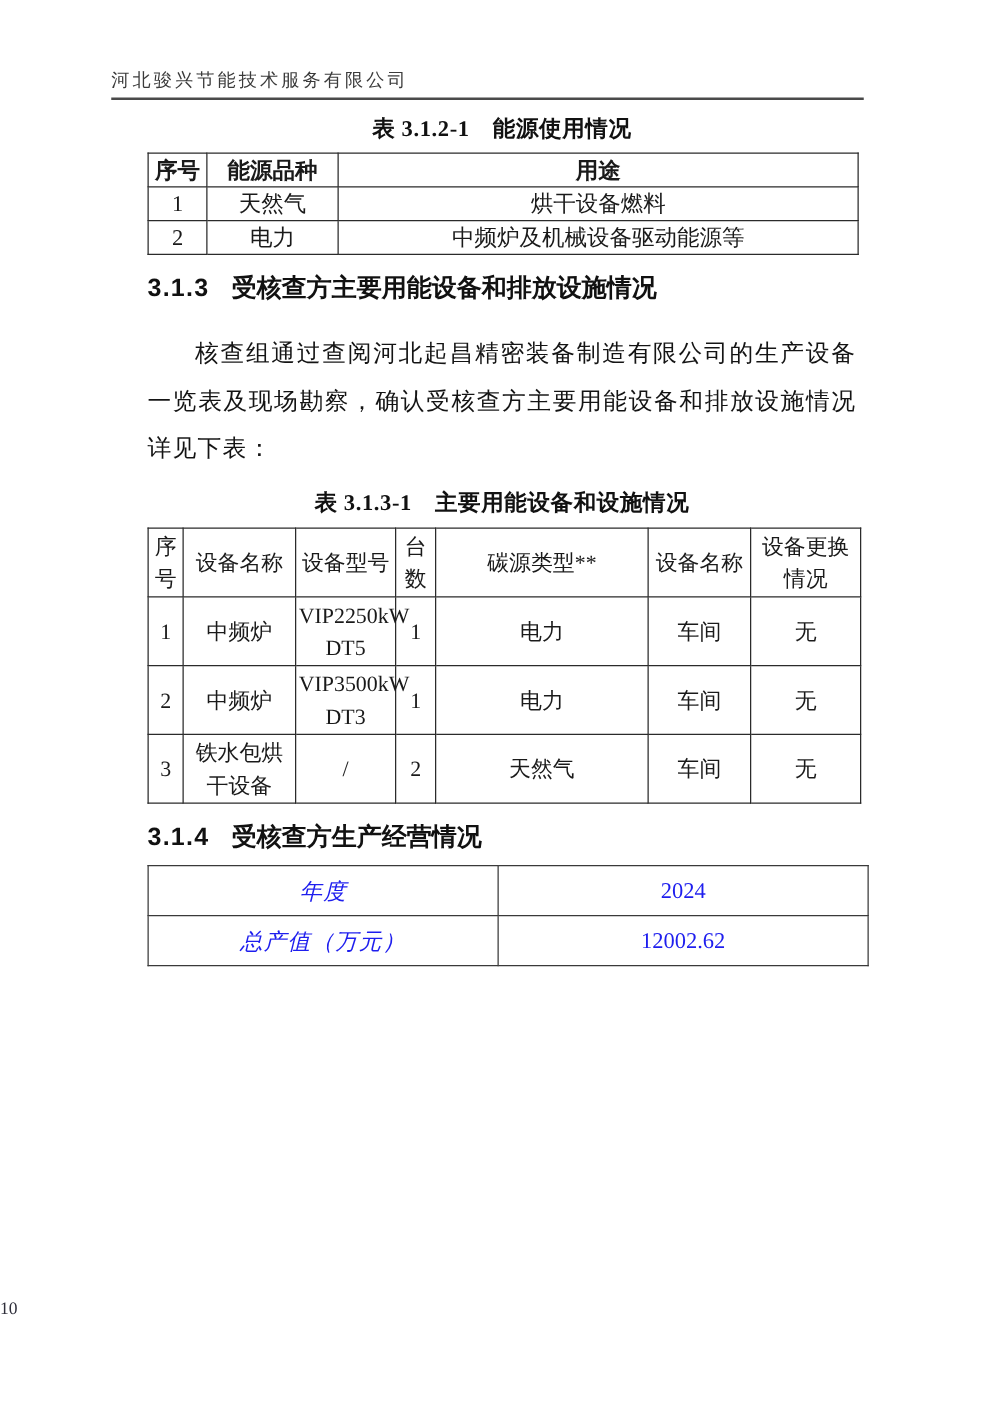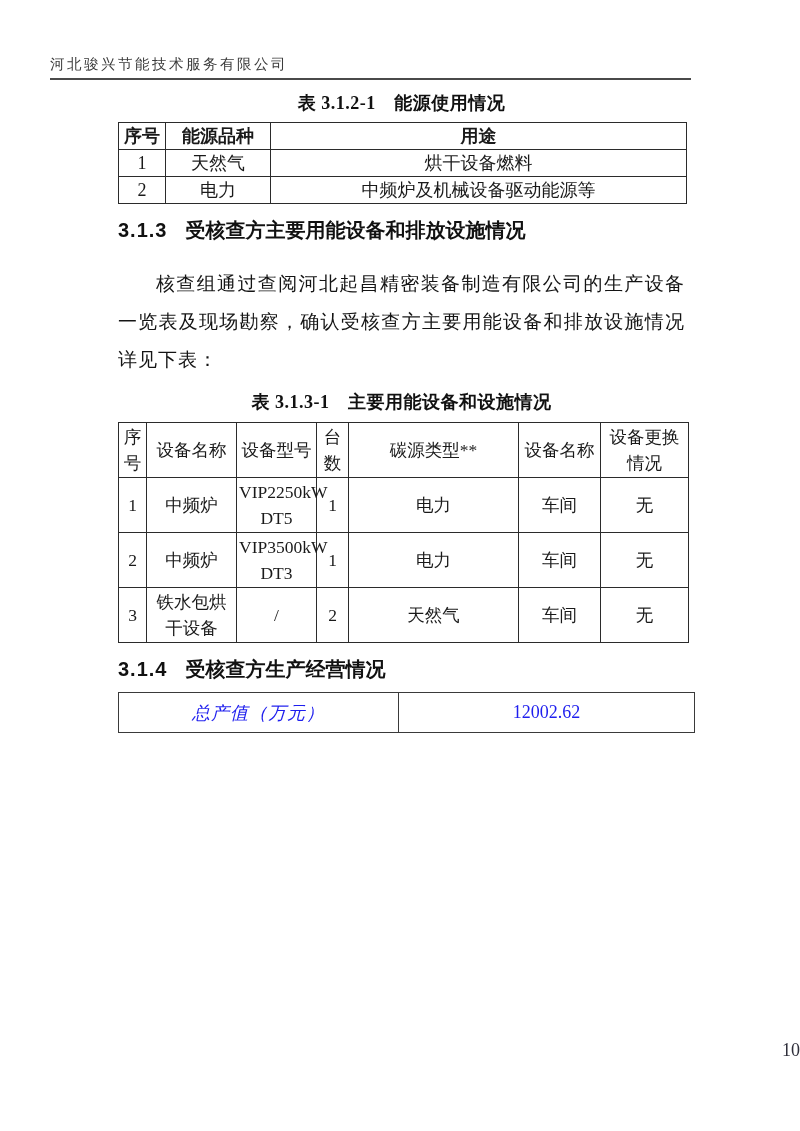--- a/index.html
+++ b/index.html
@@ -6,21 +6,21 @@
   html,body { background:#ffffff; }
   .page {
     position:relative;
     width:800px; height:1131px;
     margin:0 auto;
     background:#ffffff;
     font-family:"Liberation Serif","DejaVu Serif",serif;
     color:#1a1a1a;
     overflow:hidden;
   }
-  .header { padding:55px 109px 0 50px; }
+  .header { padding:55px 109px 0 89px; }
   .company {
     font-size:14.5px;
     letter-spacing:2.5px;
     color:#3b3b3b;
     padding-bottom:4px;
   }
   .header-rule { border-bottom:2px solid #4a4a4a; }
 
   .content { padding:0 115px 0 118px; }
 
@@ -63,21 +63,21 @@
   .t2 th, .t2 td { font-size:17.5px; font-weight:normal; line-height:26px; }
   .t2 th { height:54px; }
   .t2 td { height:52px; }
 
   .t3 { width:577px; margin-top:9px; }
   .t3 td { height:40px; font-size:18px; color:#1e1eee; border-color:#3a3a3a; }
   .t3 .lbl { font-style:italic; letter-spacing:1px; }
 
   .footer {
     position:absolute; left:0; top:1040px; width:100%;
-    text-align:right; font-size:18px; color:#2e2e3a;
+    text-align:left; font-size:14px; color:#2e2e3a;
   }
 </style>
 </head>
 <body>
 
 <div class="page">
 
   <div class="header">
     <div class="company">河北骏兴节能技术服务有限公司</div>
     <div class="header-rule"></div>
@@ -175,20 +175,24 @@
       <span class="sec-num">3.1.4</span><span>受核查方生产经营情况</span>
     </div>
 
 
     <table class="t3">
       <colgroup>
           <col style="width:280px">
           <col>
         </colgroup>
       <tbody>
+          <tr>
+        <td class="lbl">年度</td>
+        <td>2024</td>
+      </tr>
       <tr>
         <td class="lbl">总产值（万元）</td>
         <td>12002.62</td>
       </tr>
     </tbody>
       </table>
 
   </div>
 
   <div class="footer">

